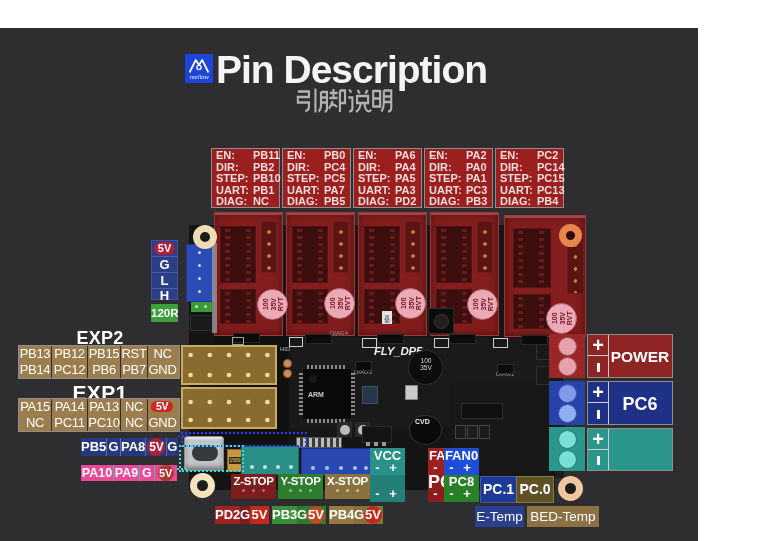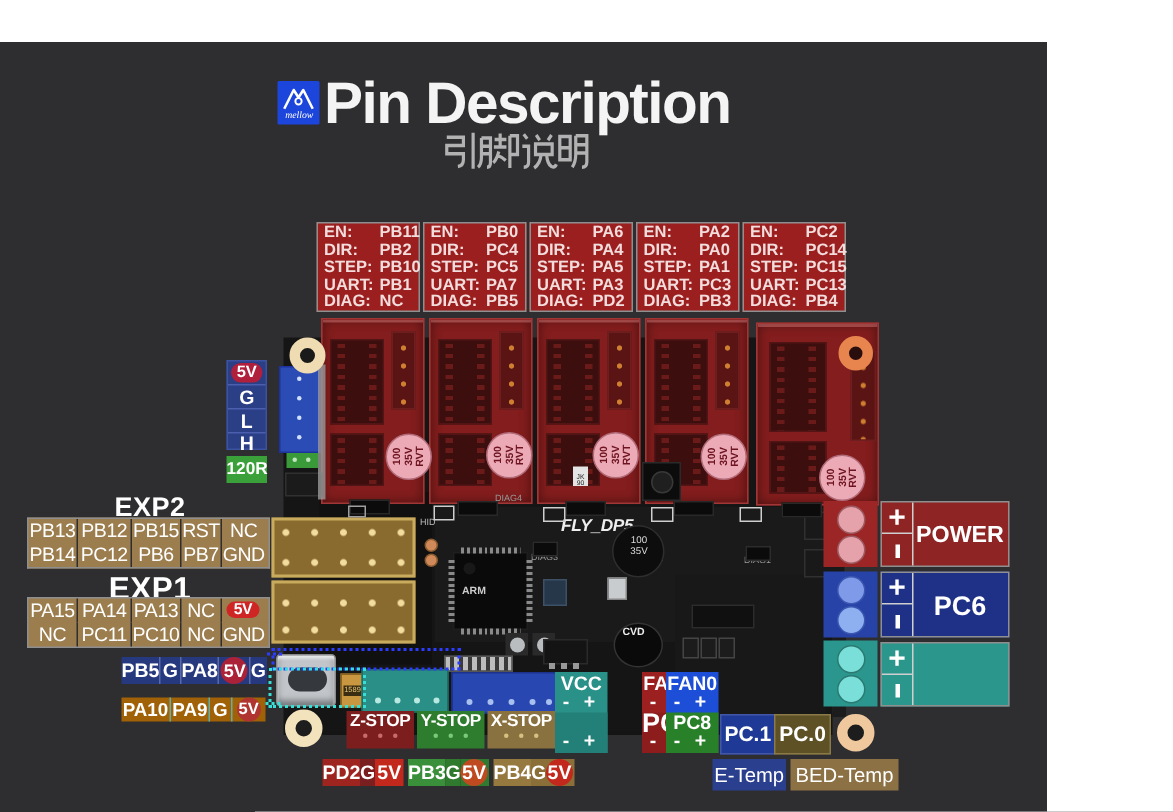--- a/index.html
+++ b/index.html
@@ -402,21 +402,21 @@
 
 <div class="stk" style="left:81px;top:410px;width:97px;height:18px;background:#27397e;display:flex;font-size:13px;">
   <div style="width:26px;line-height:18px;border-right:1px solid #5a6aa8;">PB5</div>
   <div style="width:13px;line-height:18px;border-right:1px solid #5a6aa8;">G</div>
   <div style="width:26px;line-height:18px;border-right:1px solid #5a6aa8;">PA8</div>
   <div style="width:20px;position:relative;border-right:1px solid #5a6aa8;">
         <span style="position:absolute;left:1px;top:0px;width:18px;height:18px;background:#aa2138;border-radius:50%;line-height:18px;font-size:12px;">5V</span>
       </div>
   <div style="width:12px;line-height:18px;">G</div>
 </div>
-<div class="stk" style="left:81px;top:437px;width:96px;height:16px;background:#a16207;display:flex;font-size:12.5px;font-weight:bold;">
+<div class="stk" style="left:81px;top:437px;width:96px;height:16px;background:#ec4899;display:flex;font-size:12.5px;font-weight:bold;">
   <div style="width:33px;line-height:16px;border-right:1px solid #5fb0aa;">PA10</div>
   <div style="width:26px;line-height:16px;border-right:1px solid #5fb0aa;">PA9</div>
   <div style="width:14px;line-height:16px;border-right:1px solid #5fb0aa;">G</div>
   <div style="width:23px;position:relative;">
         <span style="position:absolute;left:3px;top:0px;width:16px;height:16px;background:#b03530;border-radius:50%;line-height:16px;font-size:11px;">5V</span>
       </div>
 </div>
 
 <div class="comp" style="left:178px;top:407px;width:10px;height:0;border-top:2px dotted #2b3cff;"></div>
 <div class="comp" style="left:177px;top:440px;width:10px;height:0;border-top:2px dotted #35e0d8;"></div>

